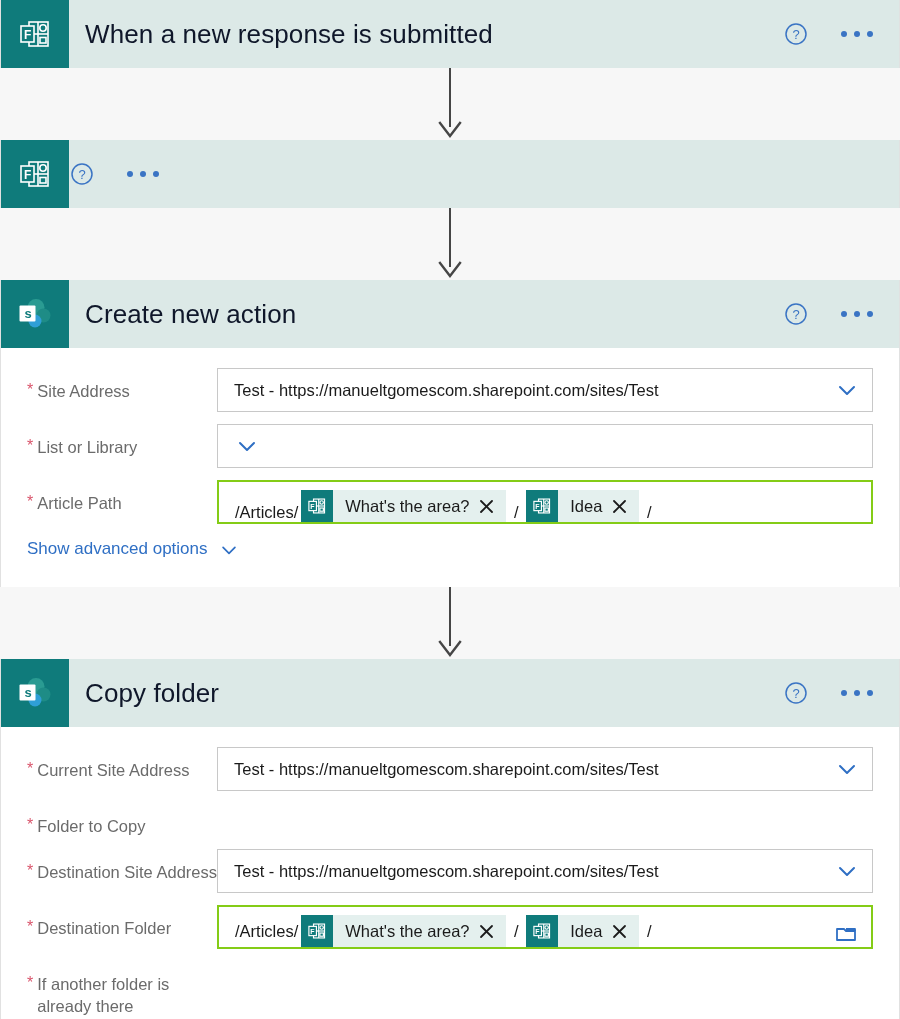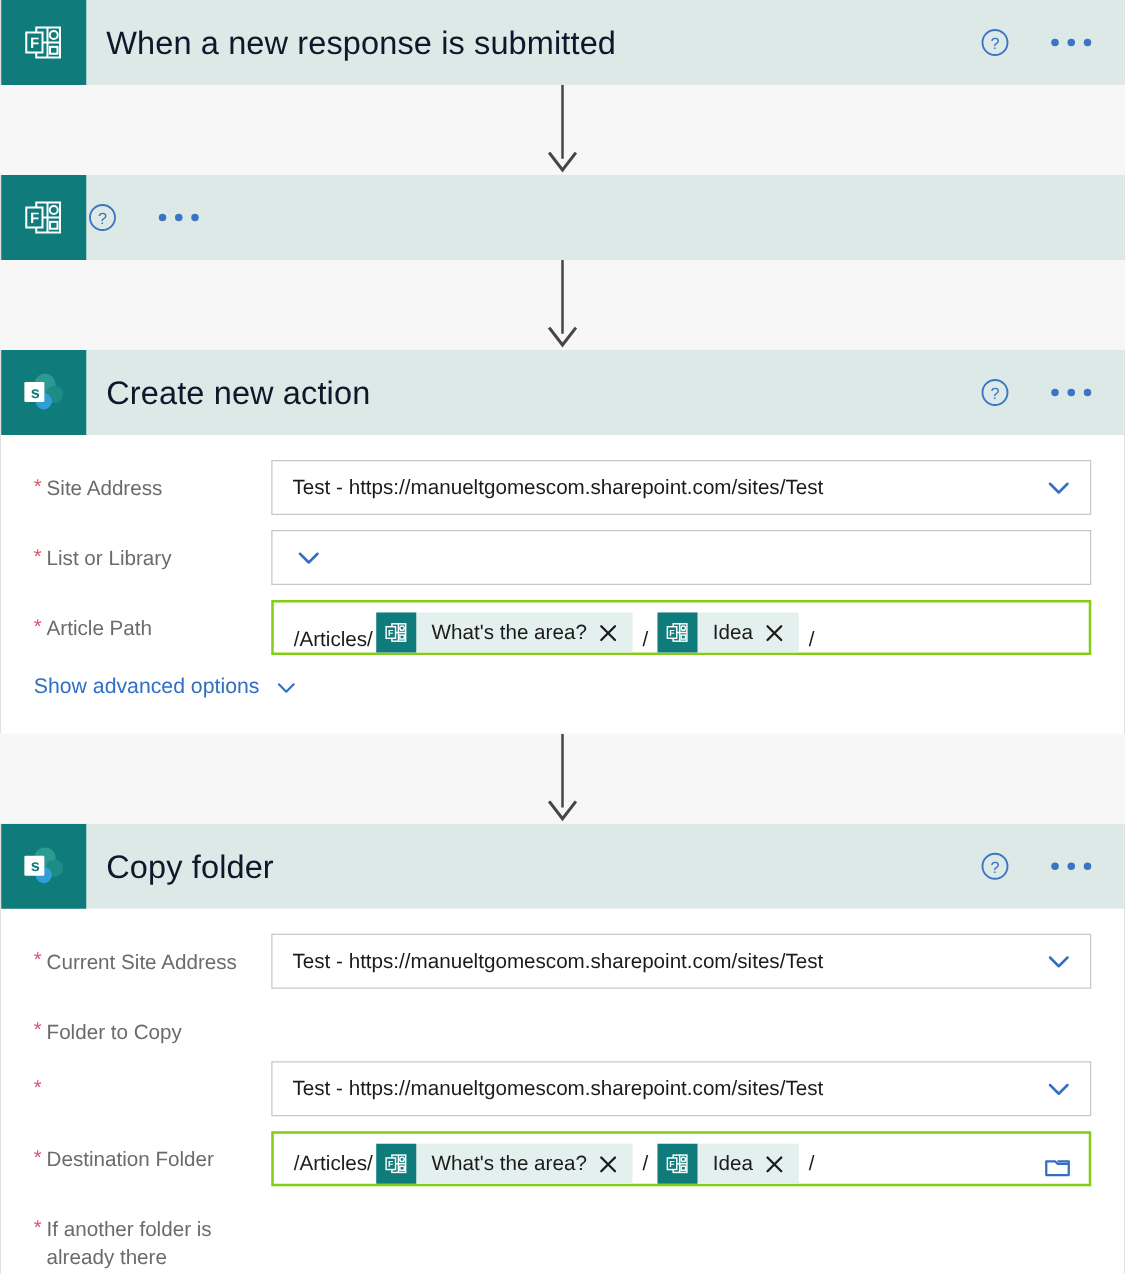--- a/index.html
+++ b/index.html
@@ -396,20 +396,21 @@
         </div>
         <div class="field-row">
           <div class="field-label">
       <span class="req">*</span>
       <span>Folder to Copy</span>
     </div>
         </div>
         <div class="field-row">
           <div class="field-label">
       <span class="req">*</span>
+      <span>Destination Site Address</span>
     </div>
     <div class="field-control">
             <div class="input-box">
         <span class="val">Test - https://manueltgomescom.sharepoint.com/sites/Test</span>
         <svg class="chevron" width="26" height="26" viewBox="0 0 26 26">
     <polyline points="6,10 13,17 20,10" fill="none" stroke="#2f6fc4" stroke-width="2" stroke-linecap="round" stroke-linejoin="round"></polyline>
   </svg>
       </div>
           </div>
         </div>

